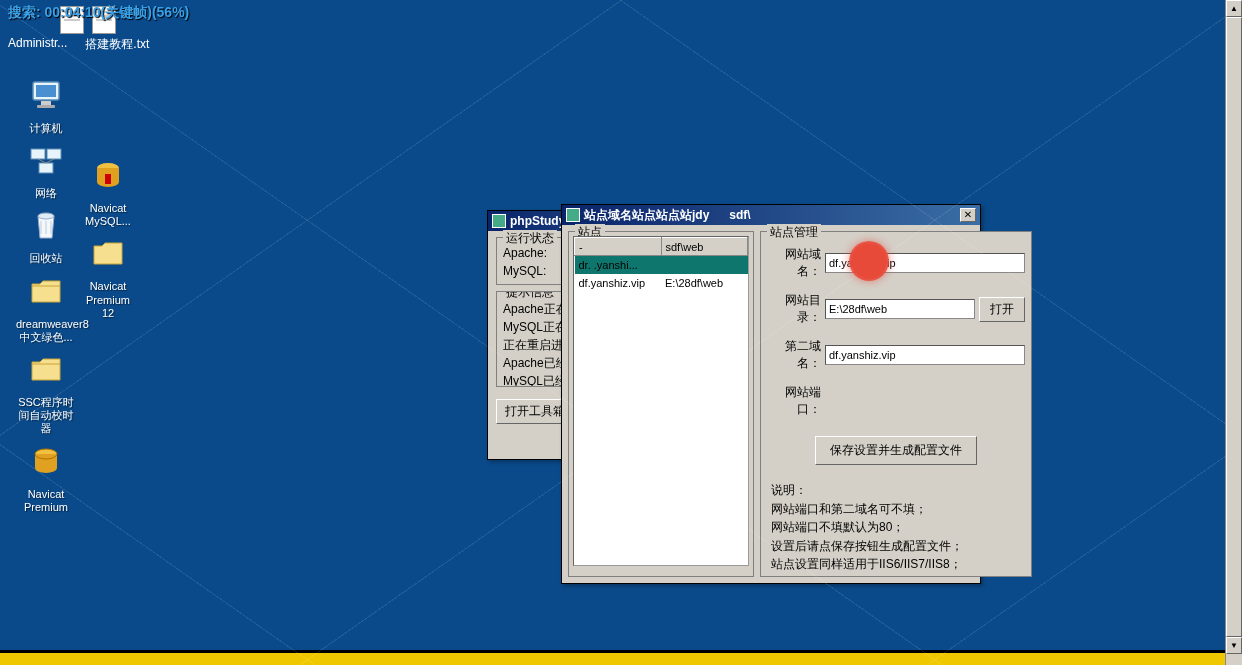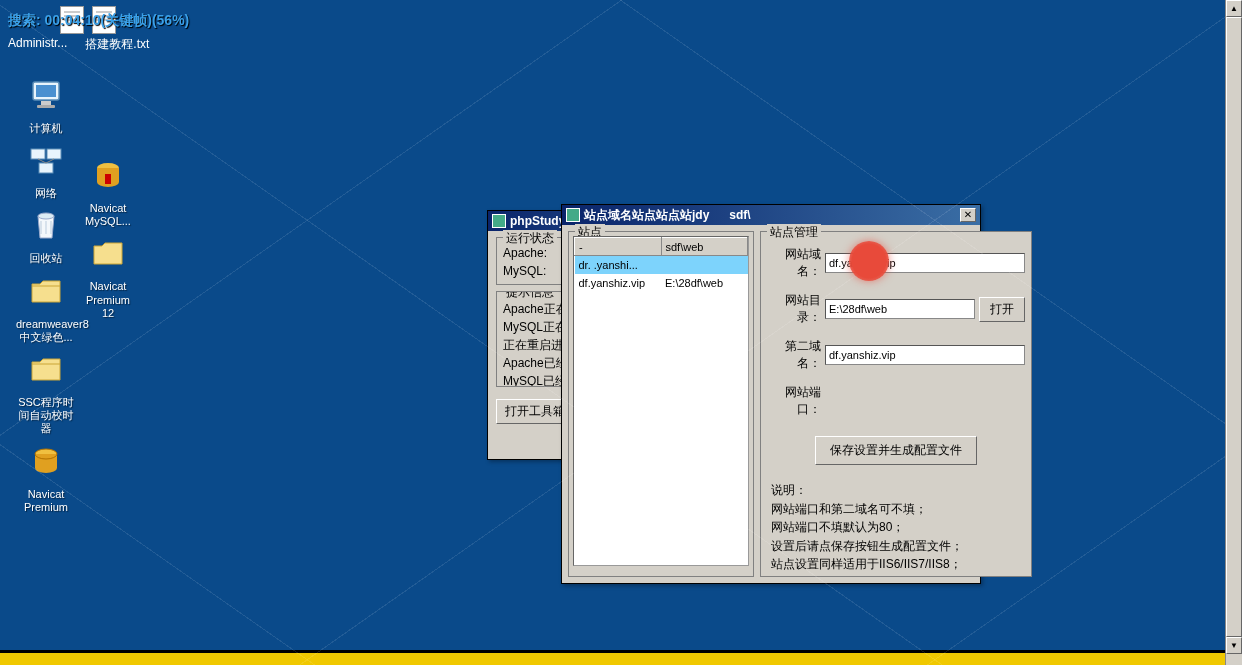--- a/index.html
+++ b/index.html
@@ -1,19 +1,19 @@
 <!DOCTYPE html>
 <html><head>
   <meta charset="utf-8">
   <style>
     * { margin: 0; padding: 0; box-sizing: border-box; font-family: 'SimSun', '宋体', sans-serif; font-size: 12px; }
     body { width: 1242px; height: 665px; background: #0a4a8a; position: relative; overflow: hidden; }
     
     
-    .top-watermark { position: absolute; top: 12px; left: 8px; color: #3aa0e8; font-size: 14px; font-weight: bold; text-shadow: 1px 1px 1px #000; z-index: 1; }
+    .top-watermark { position: absolute; top: 4px; left: 8px; color: #3aa0e8; font-size: 14px; font-weight: bold; text-shadow: 1px 1px 1px #000; z-index: 1; }
     .top-file-icons { position: absolute; top: 6px; left: 60px; display: flex; gap: 8px; z-index: 0; }
     .top-file-icons .micon { width: 24px; height: 28px; background: #fff; border: 1px solid #999; position: relative; }
     .top-file-icons .micon::before { content:''; position:absolute; top:4px; left:3px; right:3px; height:2px; background:#ccc; box-shadow: 0 4px 0 #ccc, 0 8px 0 #ccc; }
     .top-file-labels { position: absolute; top: 36px; left: 8px; display:flex; gap: 18px; font-size:10px; color:#fff; }
     
     
     .desktop { position: absolute; left: 18px; top: 78px; display: flex; flex-direction: column; gap: 8px; }
     .desktop-col2 { position: absolute; left: 80px; top: 158px; display: flex; flex-direction: column; gap: 8px; }
     .desktop-icon { width: 56px; display: flex; flex-direction: column; align-items: center; gap: 10px; cursor: pointer; }
     .desktop-icon .ico { width: 34px; height: 34px; display:flex; align-items:center; justify-content:center; }
@@ -39,21 +39,21 @@
     .sitemgr { left: 561px; top: 204px; width: 420px; height: 380px; }
     .sitemgr .body { display:flex; padding:6px; gap:6px; height: calc(100% - 20px); }
     .sitemgr .groupbox { margin:0; flex:none; }
     .sitegroup { width: 186px; height: 346px; padding:4px; }
     .mgmtgroup { flex:1; height: 346px; display:flex; flex-direction:column; }
     
     .site-table { width: 100%; height: 330px; background:#fff; border:1px solid #999; border-top-color:#666; border-left-color:#666; position:relative; }
     .site-table table { width:100%; border-collapse: collapse; }
     .site-table th { background:#d4d0c8; border:1px solid #fff; border-right-color:#888; border-bottom-color:#888; padding:2px 4px; font-weight:normal; font-size:11px; text-align:left; height:18px; }
     .site-table td { padding:2px 4px; font-size:11px; height:18px; }
-    .site-table tr.sel td { background:#7dd3fc;margin-top:18px; }
+    .site-table tr.sel td { background:#0f766e;margin-top:18px; }
     
     .form-row { display:flex; align-items:center; gap:4px; margin:6px 0; }
     .form-row label { width: 54px; text-align:right; font-size:12px; }
     .form-row input[type=text] { flex:1; height:20px; border:1px solid #888; border-top-color:#555; border-left-color:#555; padding:0 3px; font-size:11px; background:#fff; }
     .btn { background:#d4d0c8; border:1px solid #fff; border-right-color:#666; border-bottom-color:#666; padding:3px 10px; cursor:pointer; font-size:12px; }
     .btn-row { display:flex; justify-content:space-between; margin:10px 4px; }
     .btn-row .btn { width:52px; text-align:center; }
     .savebtn-wrap { display:flex; justify-content:center; margin:12px 4px; }
     .savebtn-wrap .btn { padding:5px 14px; }
     .help { font-size:12px; line-height:1.55; padding: 4px; }

